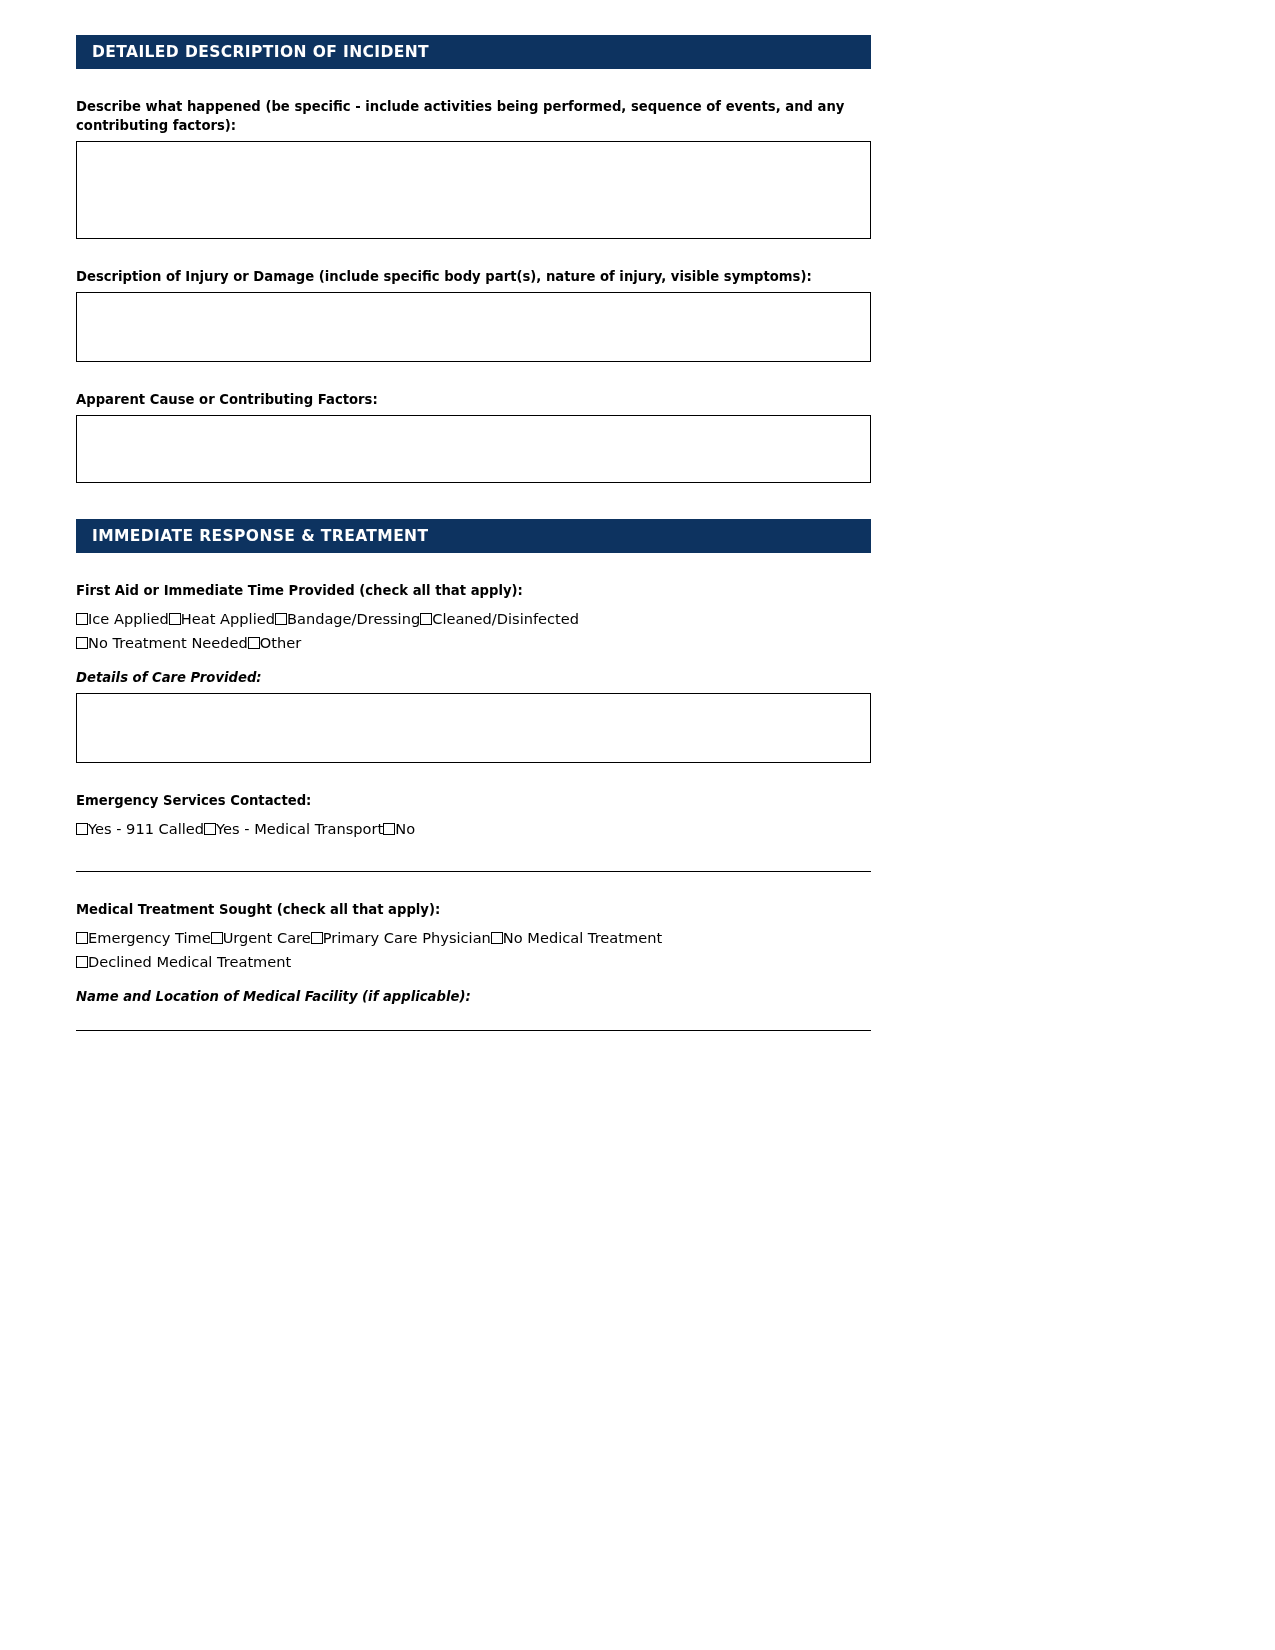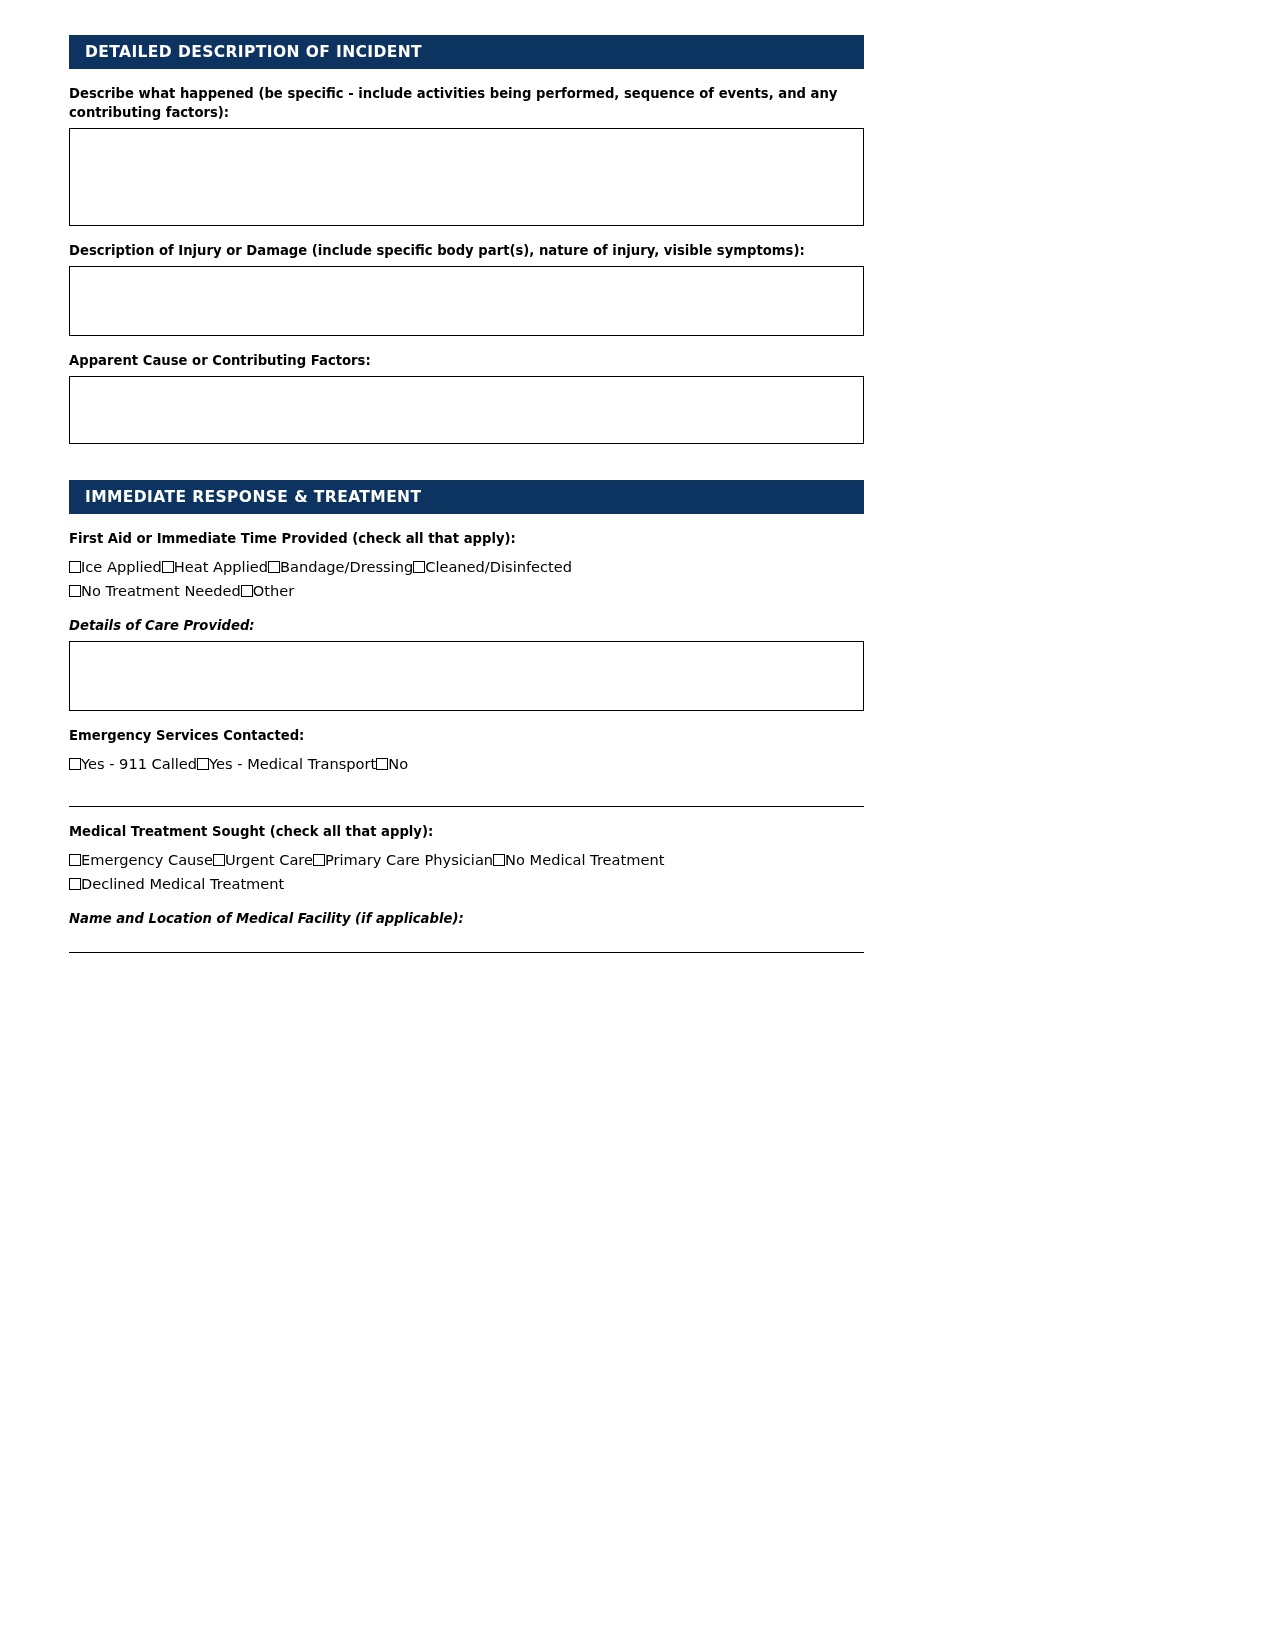--- a/index.html
+++ b/index.html
@@ -10,41 +10,41 @@
   body {
     width: 1275px;
     height: 1650px;
     font-family: "DejaVu Sans", "Liberation Sans", sans-serif;
     color: #000000;
     position: relative;
     overflow: hidden;
   }
   .page {
     position: absolute;
-    left: 69px;
+    left: 76px;
     top: 35px;
     width: 795px;
   }
   .section-bar {
     background: #0d3360;
     color: #ffffff;
     font-weight: bold;
     font-size: 15.5px;
     letter-spacing: 0.4px;
     padding: 10px 0 10px 16px;
     box-sizing: border-box;
     width: 795px;
     height: 34px;
     line-height: 15px;
   }
   .field-label {
     font-weight: bold;
     font-size: 13.2px;
     line-height: 19px;
-    margin-top: 15px;
+    margin-top: 28px;
     margin-bottom: 6px;
     max-width: 795px;
   }
   .label-tight {
     margin-top: 13px;
     font-style: italic;
   }
   .entry-box {
     border: 1px solid #000000;
     box-sizing: border-box;
@@ -120,21 +120,21 @@
 
   <div class="check-row">
     <span class="cb"></span><span class="cb-label">Yes - 911 Called</span><span class="cb"></span><span class="cb-label">Yes - Medical Transport</span><span class="cb"></span><span class="cb-label">No</span>
   </div>
 
   <hr class="rule">
 
   <div class="field-label">Medical Treatment Sought (check all that apply):</div>
 
   <div class="check-row">
-    <span class="cb"></span><span class="cb-label">Emergency Cause</span><span class="cb"></span><span class="cb-label">Urgent Care</span><span class="cb"></span><span class="cb-label">Primary Care Physician</span><span class="cb"></span><span class="cb-label">No Medical Treatment</span>
+    <span class="cb"></span><span class="cb-label">Emergency Time</span><span class="cb"></span><span class="cb-label">Urgent Care</span><span class="cb"></span><span class="cb-label">Primary Care Physician</span><span class="cb"></span><span class="cb-label">No Medical Treatment</span>
   </div>
 
   <div class="check-row" style="margin-top:0;">
     <span class="cb"></span><span class="cb-label">Declined Medical Treatment</span>
   </div>
 
   <div class="field-label label-tight">Name and Location of Medical Facility (if applicable):</div>
   <hr class="rule" style="margin-top:24px;">
 
 </div>

